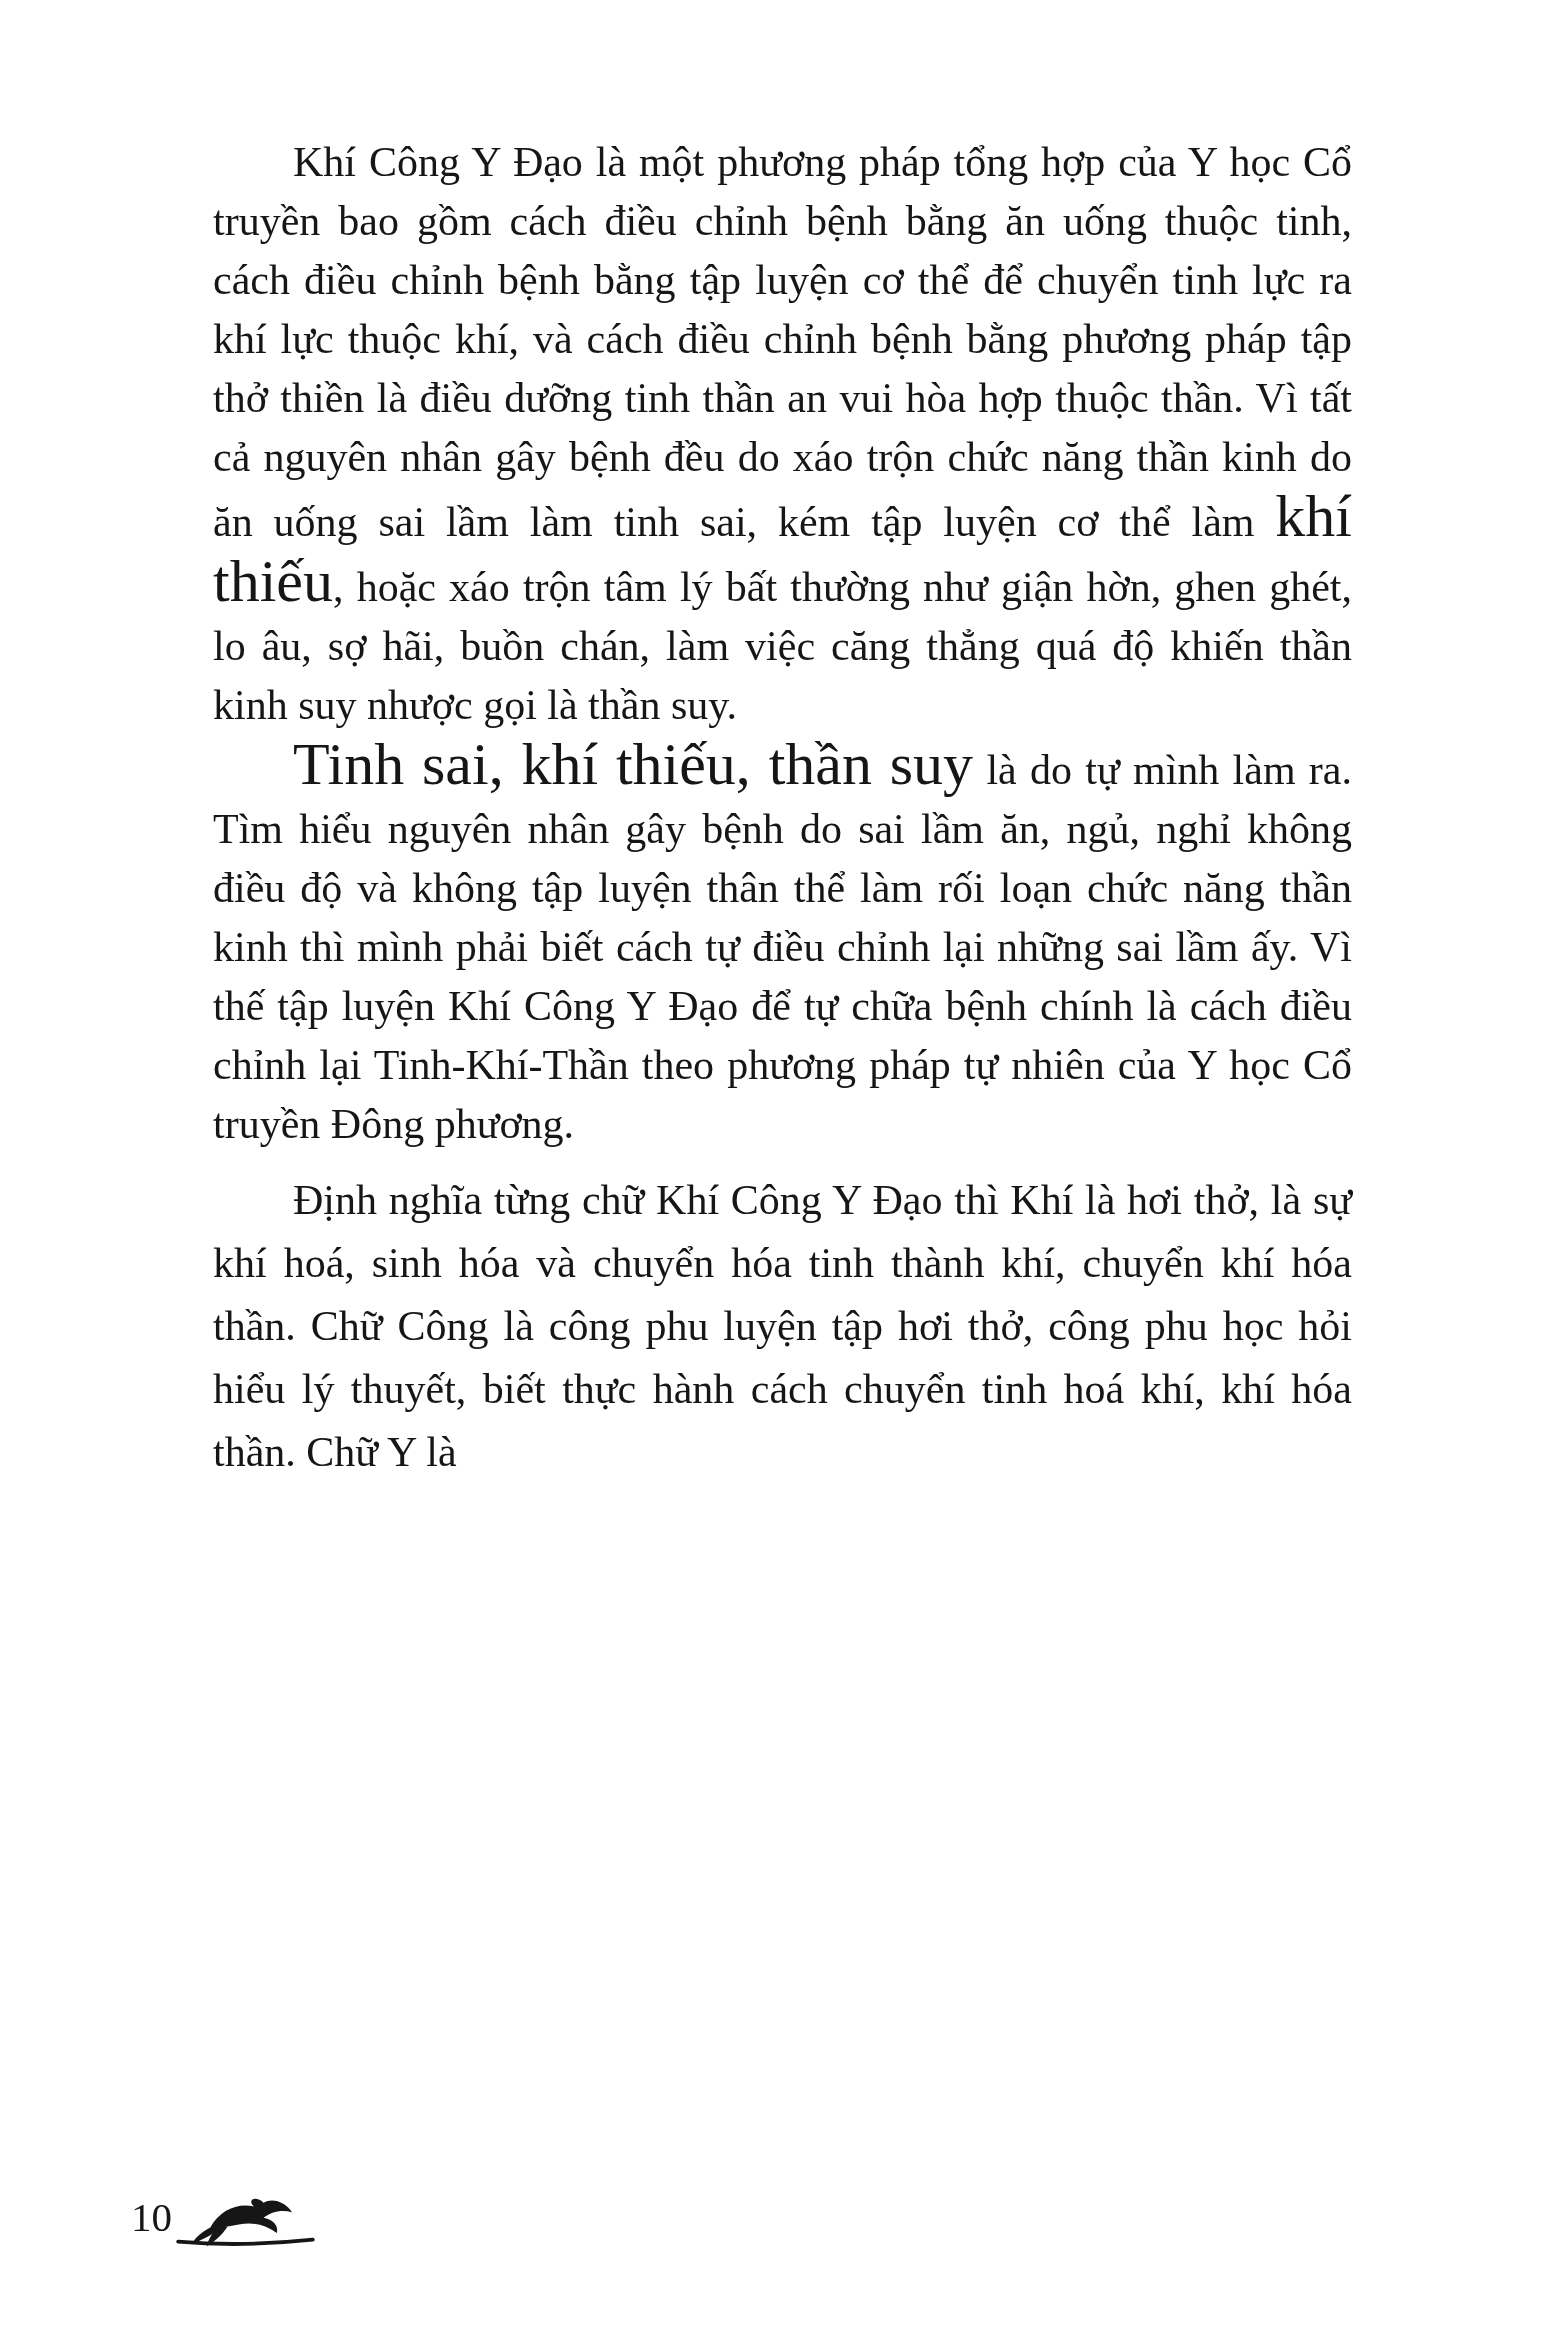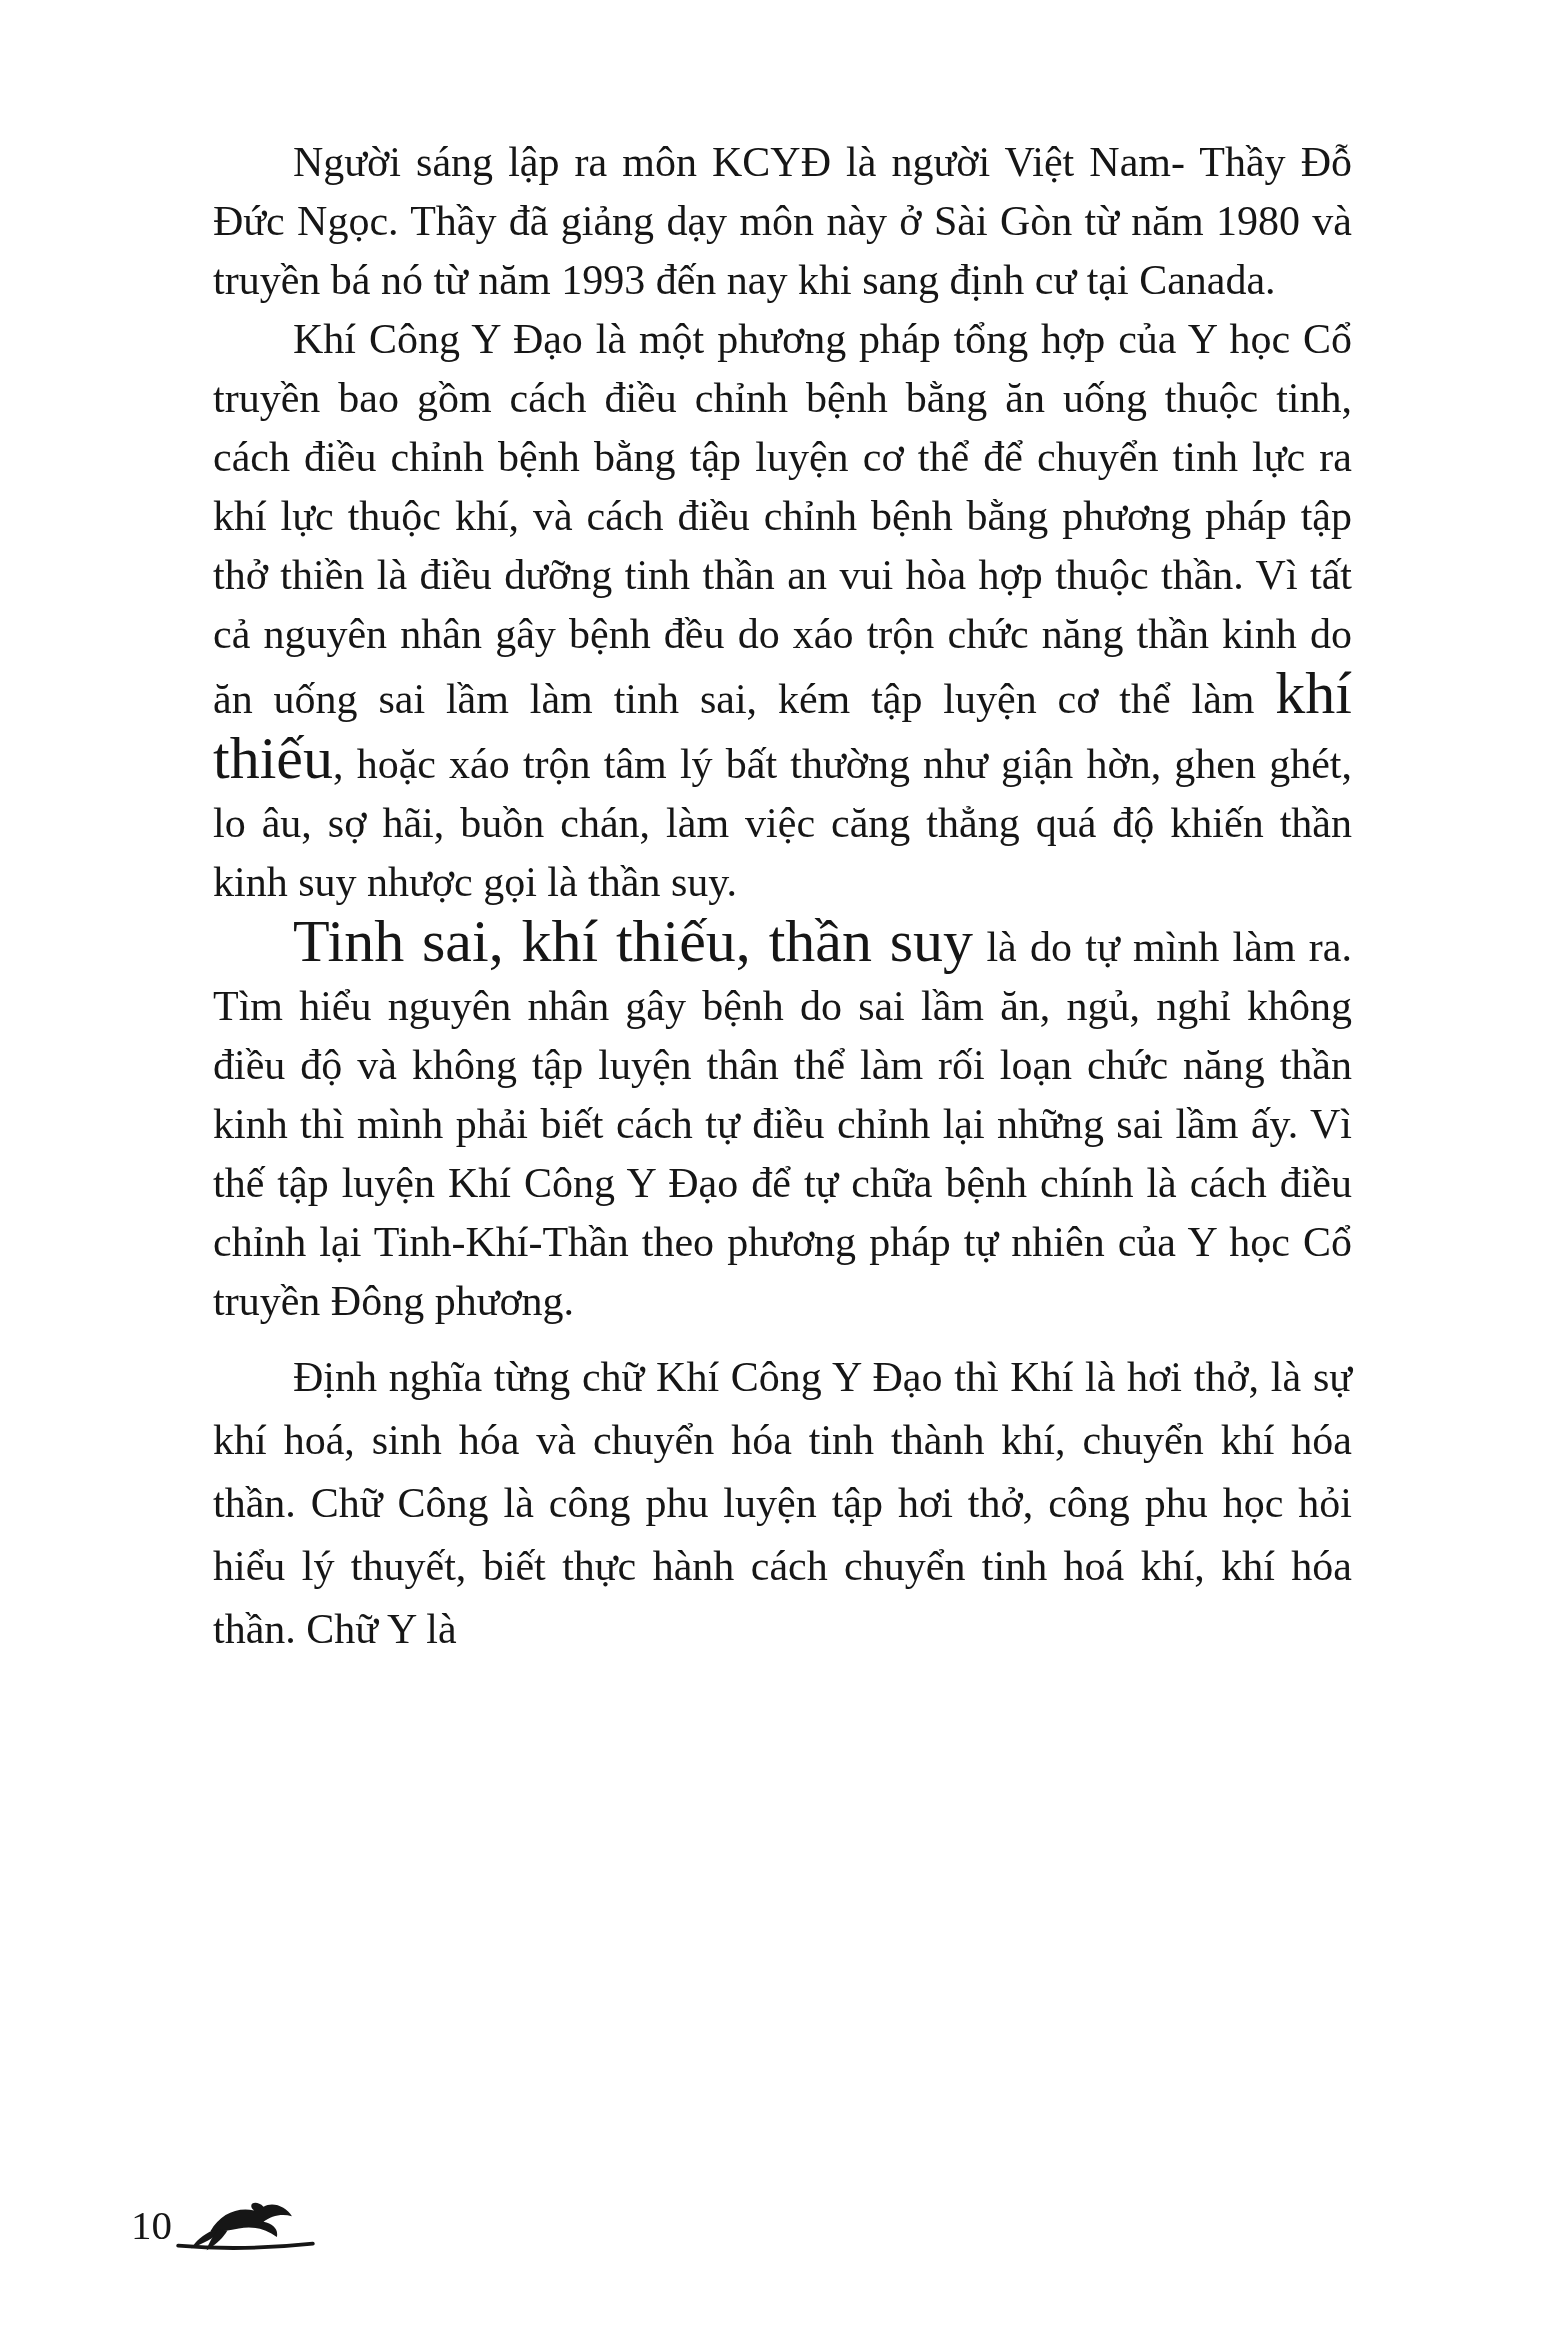--- a/index.html
+++ b/index.html
@@ -38,41 +38,40 @@
     line-height: 63px;
   }
   .b { font-weight: 400; }
   .lg { font-size: 60px; }
   .footer {
     position: absolute;
     left: 131px;
     top: 2197px;
     height: 63px;
     display: flex;
-    align-items: center;
+    align-items: flex-start;
   }
   .page-number {
     display: block;
     font-size: 41px;
     line-height: 1;
     padding-bottom: 5.7px;
   }
   .ornament {
     display: block;
     margin-left: 1.9px;
   }
   .ornament svg { display: block; }
 </style>
 </head>
 <body>
 
 <div class="page">
 
   <main class="text-block">
-    <p class="para"><span>Người sáng lập ra môn KCYĐ là người Việt Nam- Thầy Đỗ Đức Ngọc. Thầy đã giảng dạy môn này ở Sài Gòn từ năm 1980 và truyền bá nó từ năm 1993 đến nay khi sang định cư tại Canada.</span></p>
     <p class="para"><span>Khí Công Y Đạo là một phương pháp tổng hợp của Y học Cổ truyền bao gồm cách điều chỉnh bệnh bằng ăn uống thuộc </span><span class="b">tinh</span><span>, cách điều chỉnh bệnh bằng tập luyện cơ thể để chuyển tinh lực ra khí lực thuộc </span><span class="b">khí</span><span>, và cách điều chỉnh bệnh bằng phương pháp tập thở thiền là điều dưỡng tinh thần an vui hòa hợp thuộc </span><span class="b">thần</span><span>. Vì tất cả nguyên nhân gây bệnh đều do xáo trộn chức năng thần kinh do ăn uống sai lầm làm </span><span class="b">tinh sai</span><span>, kém tập luyện cơ thể làm </span><span class="b lg">khí thiếu</span><span>, hoặc xáo trộn tâm lý bất thường như giận hờn, ghen ghét, lo âu, sợ hãi, buồn chán, làm việc căng thẳng quá độ khiến thần kinh suy nhược gọi là </span><span class="b">thần suy</span><span>.</span></p>
     <p class="para"><span class="b lg">Tinh sai, khí thiếu, thần suy</span><span> là do tự mình làm ra. Tìm hiểu nguyên nhân gây bệnh do sai lầm ăn, ngủ, nghỉ không điều độ và không tập luyện thân thể làm rối loạn chức năng thần kinh thì mình phải biết cách tự điều chỉnh lại những sai lầm ấy. Vì thế tập luyện Khí Công Y Đạo để tự chữa bệnh chính là cách điều chỉnh lại Tinh-Khí-Thần theo phương pháp tự nhiên của Y học Cổ truyền Đông phương.</span></p>
     <p class="para para-last"><span>Định nghĩa từng chữ Khí Công Y Đạo thì Khí là hơi thở, là sự khí hoá, sinh hóa và chuyển hóa tinh thành khí, chuyển khí hóa thần. Chữ Công là công phu luyện tập hơi thở, công phu học hỏi hiểu lý thuyết, biết thực hành cách chuyển tinh hoá khí, khí hóa thần. Chữ Y là</span></p>
   </main>
 
   <footer class="footer">
     <span class="page-number">10</span>
     <span class="ornament">
       <svg width="143" height="55" viewBox="0 0 150 58" xmlns="http://www.w3.org/2000/svg" aria-hidden="true">
         <path d="M4 47 Q 70 53 146 45" stroke="#161616" stroke-width="4" fill="none" stroke-linecap="round"></path>

